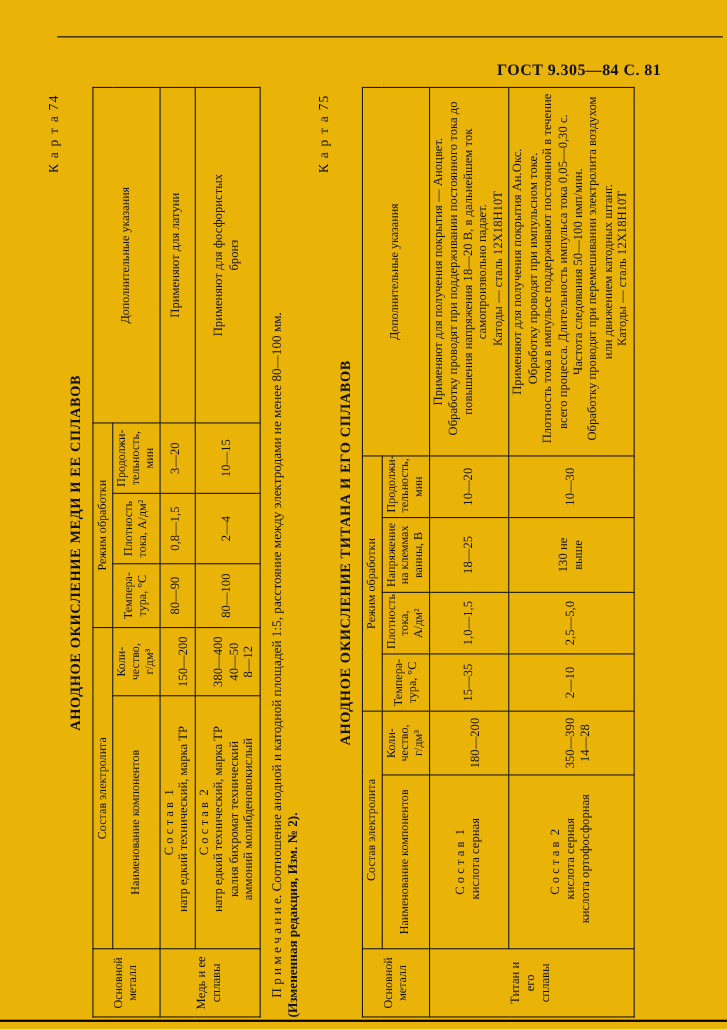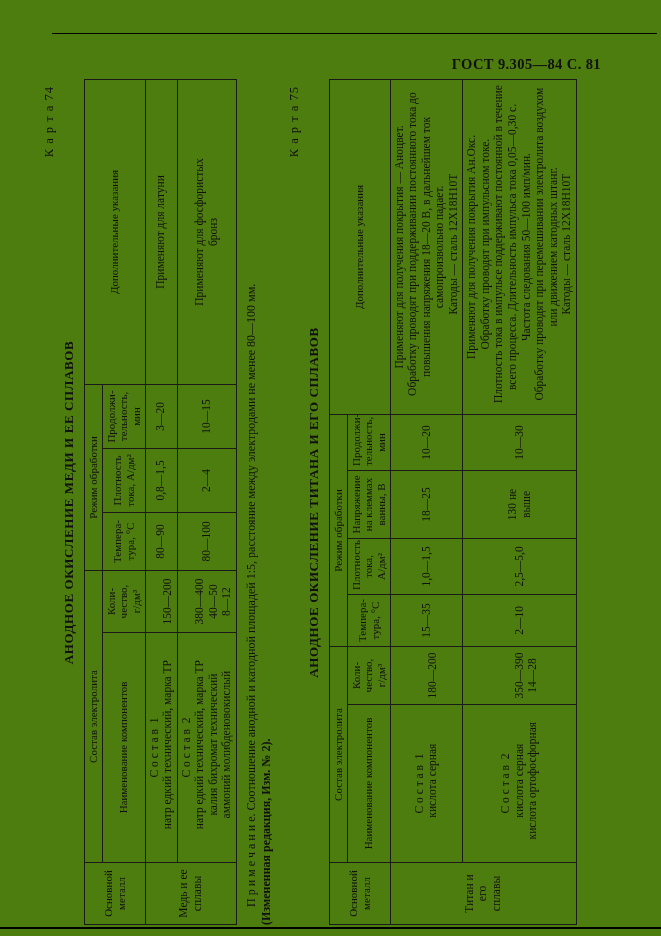--- a/index.html
+++ b/index.html
@@ -1,18 +1,18 @@
 <!DOCTYPE html>
 <html><head>
 <meta charset="utf-8">
 <style>
   * { margin:0; padding:0; box-sizing:border-box; }
   html,body { background:#ffffff; }
   .page {
-    position:relative; width:661px; height:936px; background:#4d7c0f;
+    position:relative; width:661px; height:936px; background:#eab308;
     font-family:"Liberation Serif", serif; color:#111; overflow:hidden;
   }
   .page-header {
     position:absolute; top:56px; right:60px;
     font-size:14.5px; font-weight:bold; letter-spacing:0.4px;
   }
   .rule { position:absolute; background:#000; }
   .rule-top { left:52px; right:4px; top:33px; height:1px; }
   .rule-bottom { left:0px; right:0px; top:927px; height:2px; }
 

